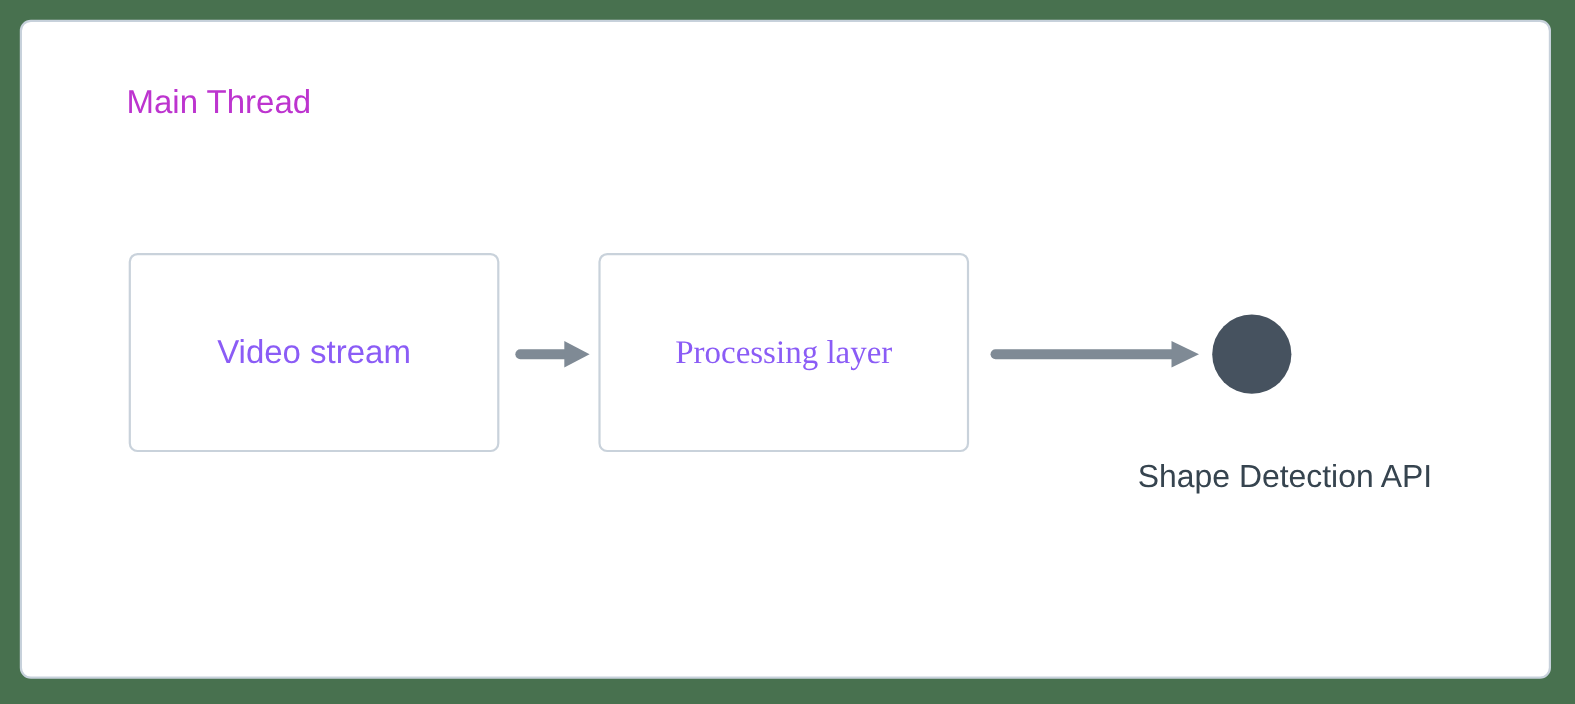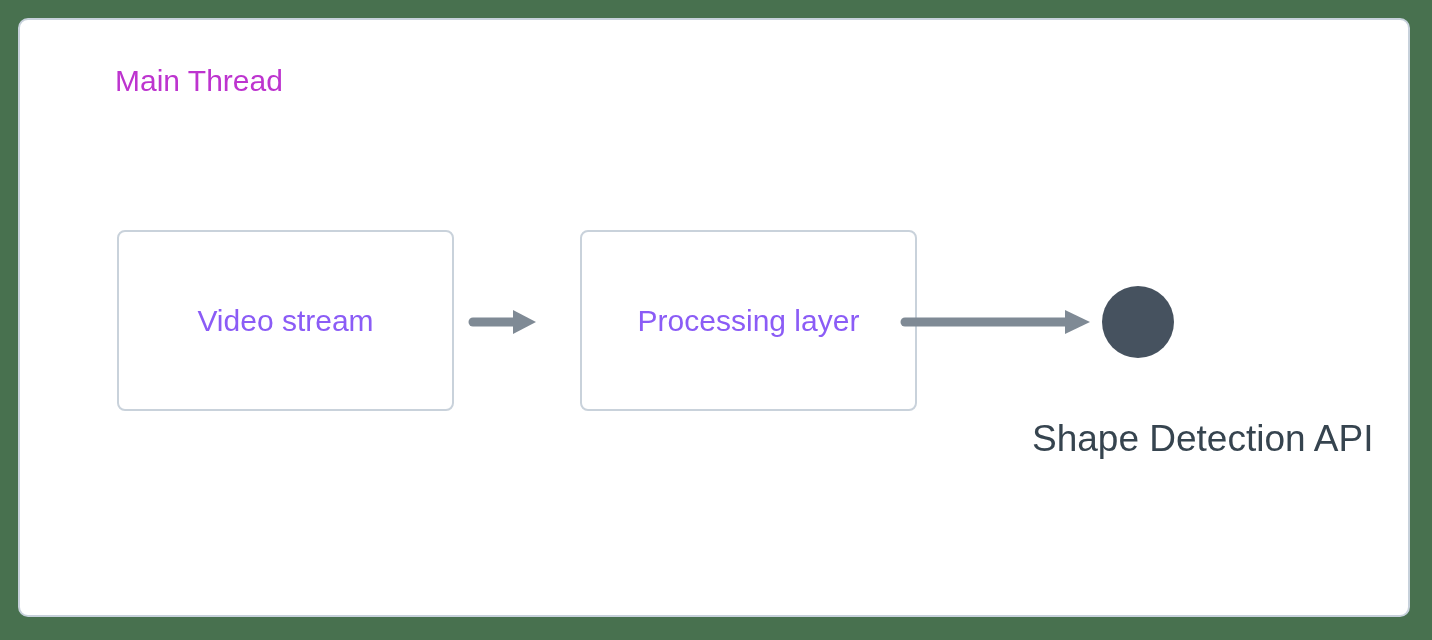--- a/index.html
+++ b/index.html
@@ -25,21 +25,21 @@
     border-radius: 10px;
     box-sizing: border-box;
   }
   .panel-inner {
     position: absolute;
     inset: 0;
   }
   .thread-title {
     position: absolute;
     left: 95px;
-    top: 44px;
+    top: 57px;
     font-size: 30px;
     line-height: 1.1;
     color: #bd34cf;
     white-space: nowrap;
   }
   .node {
     position: absolute;
     width: 337px;
     height: 181px;
     background: #ffffff;
@@ -49,44 +49,44 @@
     display: flex;
     align-items: center;
     justify-content: center;
   }
   .node-label {
     font-size: 30px;
     color: #8b5cf6;
     white-space: nowrap;
   }
   .node-video { left: 97px; top: 210px; }
-  .node-processing { left: 560px; top: 210px; }
+  .node-processing { left: 524px; top: 210px; font-family: Liberation Serif, serif; }
   .arrow {
     position: absolute;
     top: 289px;
     height: 26px;
   }
   .arrow-1 { left: 447px; width: 70px; }
   .arrow-2 { left: 879px; width: 192px; }
   .terminal-circle {
     position: absolute;
     left: 1082px;
     top: 266px;
     width: 72px;
     height: 72px;
     border-radius: 50%;
     background: #46525f;
   }
   .terminal-label {
     position: absolute;
-    left: 1012px;
+    left: 912px;
     top: 398px;
     width: 370px;
-    text-align: left;
-    font-size: 37px;
+    text-align: right;
+    font-size: 29px;
     color: #36444f;
     white-space: nowrap;
   }
 </style>
 </head>
 <body>
 
 <div class="panel">
   <div class="panel-inner">
 

